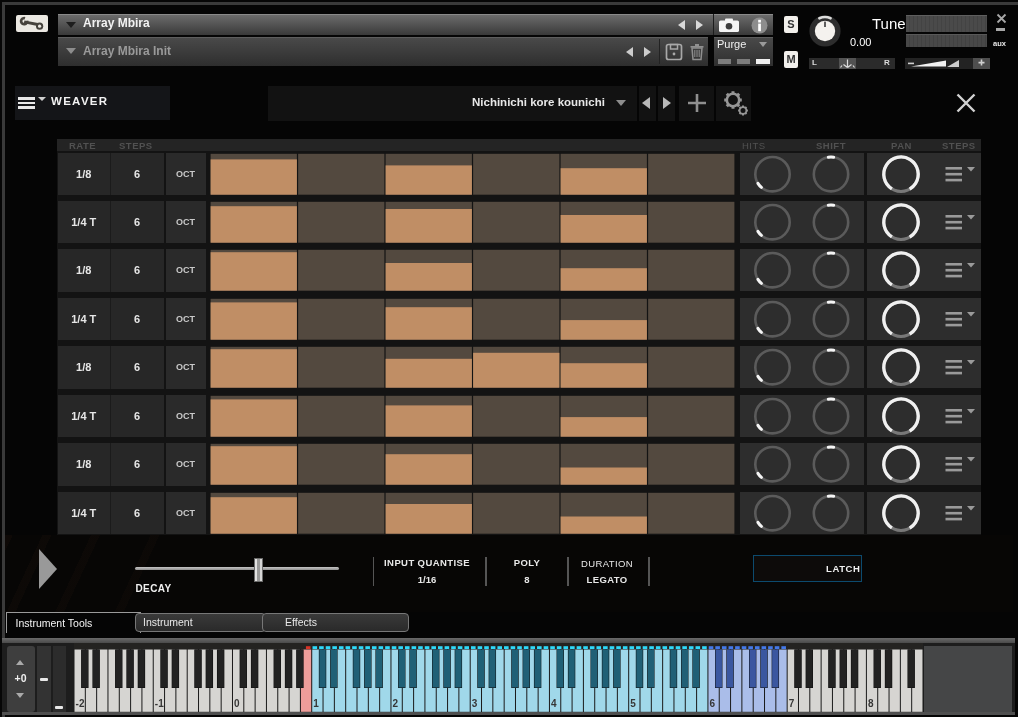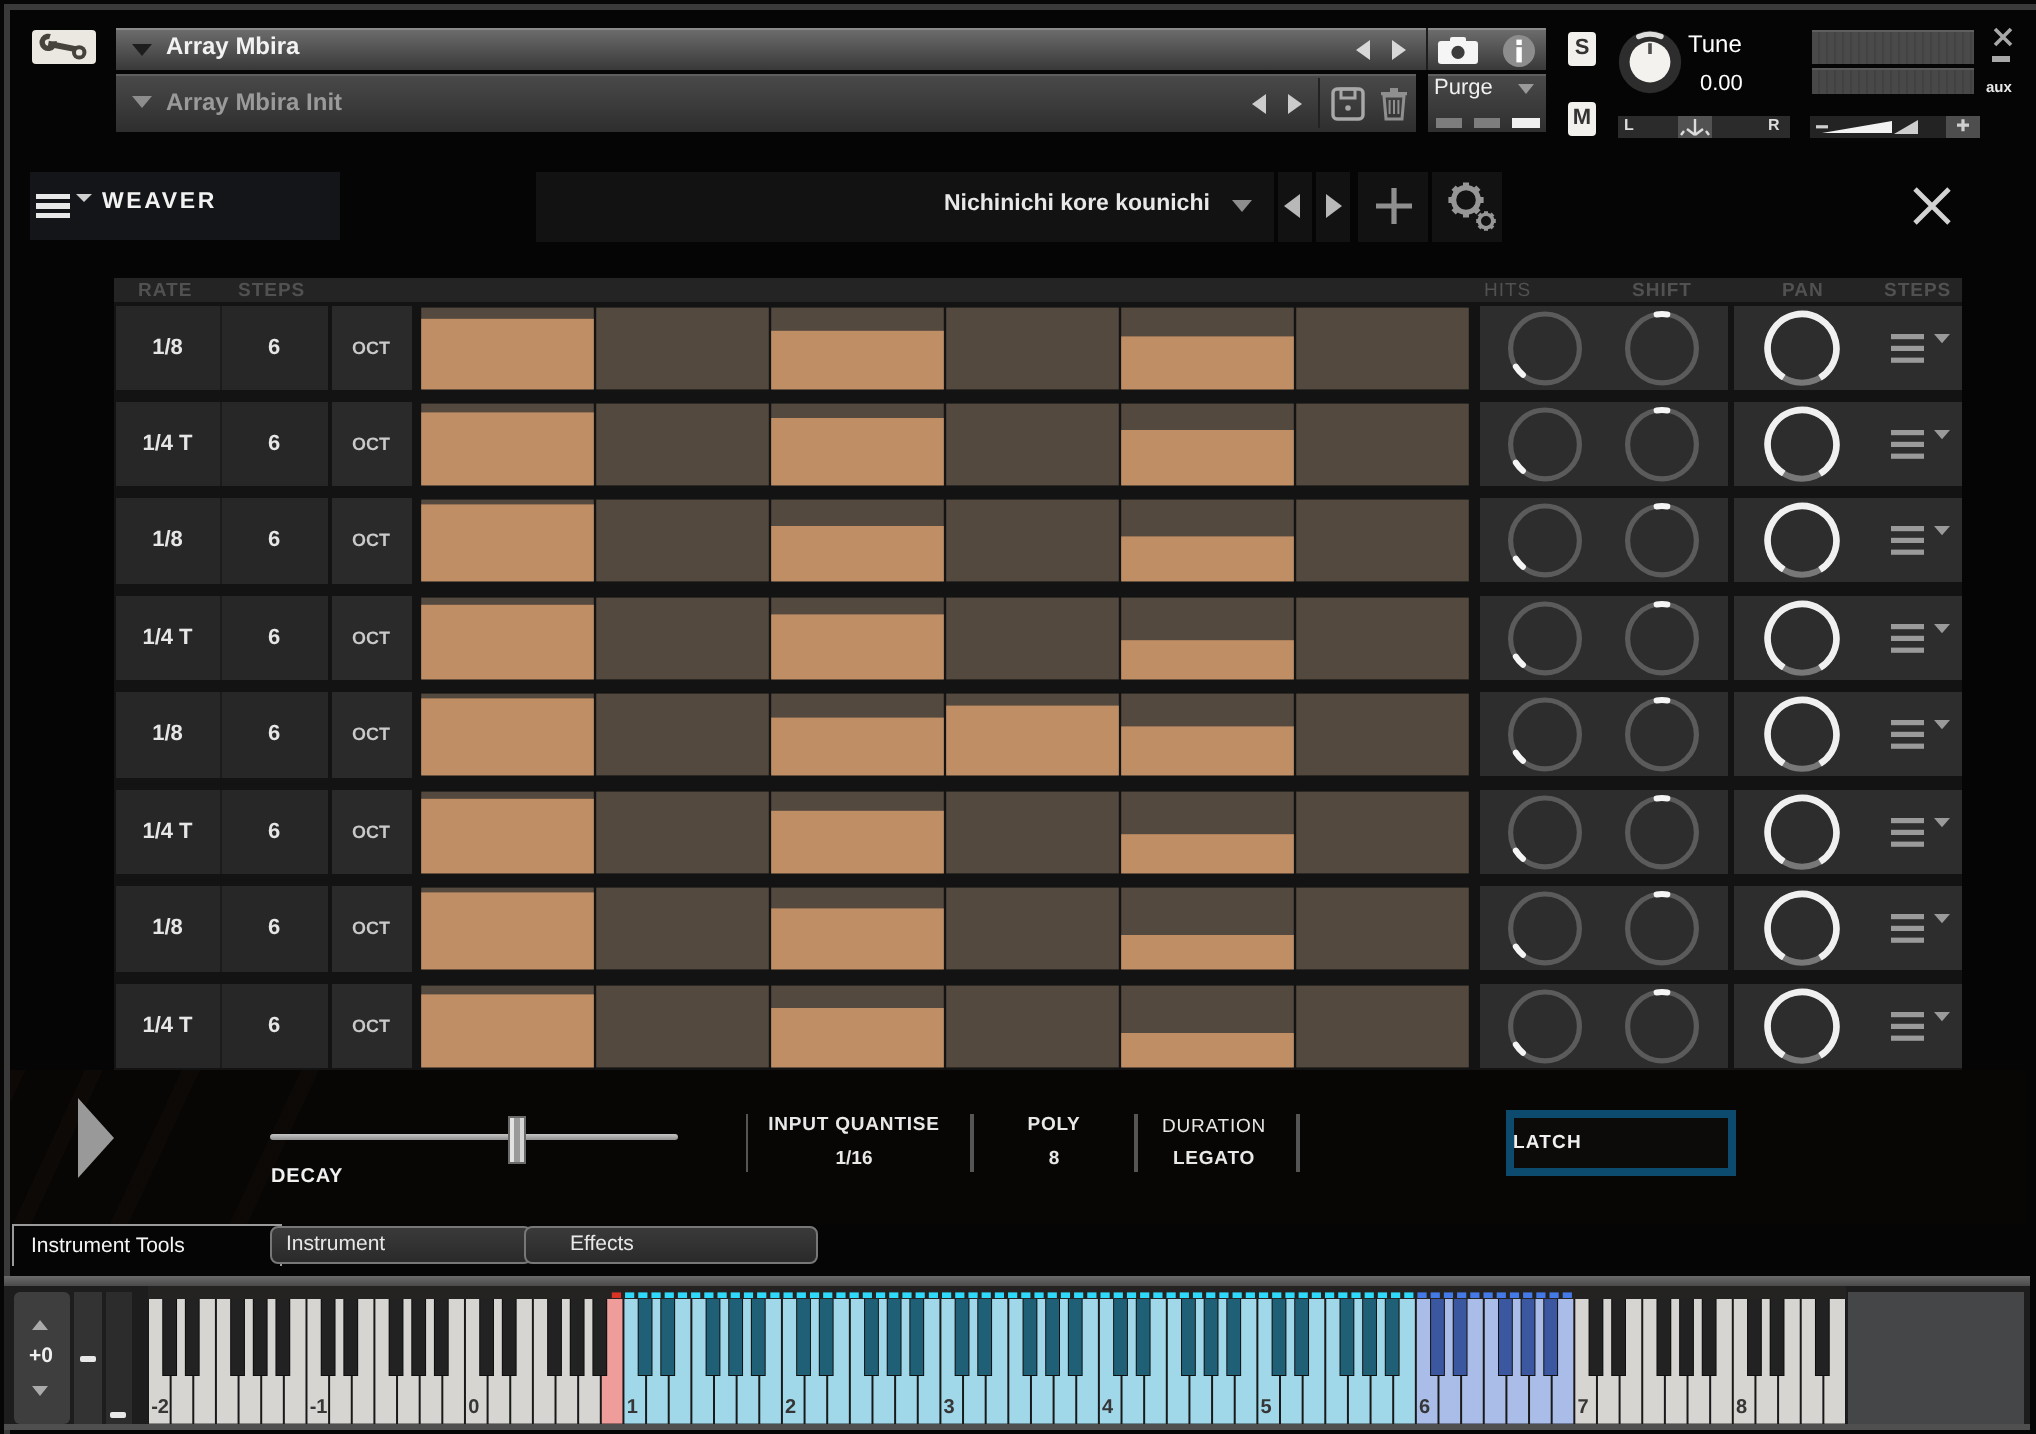--- a/index.html
+++ b/index.html
@@ -64,21 +64,21 @@
 
 <div class="abs txt" style="left:784px;top:15.5px;width:14px;height:17px;background:#f2f0ec;border-radius:2px;font-size:11px;font-weight:bold;color:#333;text-align:center;line-height:17px">S</div>
 <div class="abs txt" style="left:784px;top:50.5px;width:14px;height:17px;background:#f2f0ec;border-radius:2px;font-size:11px;font-weight:bold;color:#333;text-align:center;line-height:17px">M</div>
 
 <svg class="abs" width="34" height="34" viewBox="0 0 34 34" style="left:808px;top:13.5px">
  <circle cx="17" cy="17" r="15.6" fill="#2d2d2d"></circle>
  <circle cx="17" cy="17" r="13.9" fill="none" stroke="#dddddc" stroke-width="2.6" stroke-linecap="round" stroke-dasharray="11.5 75.9" transform="rotate(246 17 17)"></circle>
  <circle cx="17" cy="17" r="10.2" fill="#f4f2ee"></circle>
  <rect x="16.1" y="7.6" width="1.8" height="5.4" fill="#4e4e4e"></rect>
 </svg>
-<div class="abs txt" style="left:844px;top:15px;font-size:12px;color:#fff">Tune</div>
+<div class="abs txt" style="left:872px;top:15px;font-size:15px;color:#fff">Tune</div>
 <div class="abs txt" style="left:850px;top:36px;font-size:11px;color:#fff">0.00</div>
 
 <div class="abs" style="left:809px;top:57.5px;width:86px;height:11px;background:#2b2b2b"></div>
 <div class="abs" style="left:838.5px;top:57.5px;width:17px;height:11px;background:#525252"></div>
 <svg class="abs" width="17" height="11" viewBox="0 0 17 11" style="left:838.5px;top:57.5px">
  <path d="M8.5,1.5 v8 M8.5,9.5 l-4,-3 M8.5,9.5 l4,-3 M3,7.5 l-1.5,2 M14,7.5 l1.5,2" stroke="#ddd" stroke-width="1.2" fill="none"></path>
 </svg>
 <div class="abs txt" style="left:812px;top:58.2px;font-size:8px;font-weight:bold;color:#ddd">L</div>
 <div class="abs txt" style="left:884px;top:58.2px;font-size:8px;font-weight:bold;color:#ddd">R</div>
 
@@ -394,21 +394,21 @@
 <div class="abs" style="left:372.5px;top:557px;width:1.5px;height:29px;background:#555555"></div>
 <div class="abs" style="left:485px;top:557px;width:1.5px;height:29px;background:#555555"></div>
 <div class="abs" style="left:567px;top:557px;width:1.5px;height:29px;background:#555555"></div>
 <div class="abs" style="left:648px;top:557px;width:1.5px;height:29px;background:#555555"></div>
 <div class="abs txt" style="left:381px;top:557px;width:92px;text-align:center;font-size:9.5px;font-weight:bold;color:#e8e8e8;letter-spacing:0.4px">INPUT QUANTISE</div>
 <div class="abs txt" style="left:381px;top:574px;width:92px;text-align:center;font-size:9.5px;font-weight:bold;color:#e8e8e8">1/16</div>
 <div class="abs txt" style="left:495px;top:557px;width:64px;text-align:center;font-size:9.5px;font-weight:bold;color:#e8e8e8;letter-spacing:0.4px">POLY</div>
 <div class="abs txt" style="left:495px;top:574px;width:64px;text-align:center;font-size:9.5px;font-weight:bold;color:#e8e8e8">8</div>
 <div class="abs txt" style="left:575px;top:558px;width:64px;text-align:center;font-size:9.5px;font-weight:normal;color:#e8e8e8;letter-spacing:0.4px">DURATION</div>
 <div class="abs txt" style="left:575px;top:574px;width:64px;text-align:center;font-size:9.5px;font-weight:bold;color:#e8e8e8;letter-spacing:0.4px">LEGATO</div>
-<div class="abs txt" style="left:752.5px;top:554.5px;width:107px;height:25px;border:4px solid #0c4a6e;background:rgba(18,16,14,0.55);font-size:9.5px;font-weight:bold;color:#f0f0f0;text-align:left;line-height:25px;letter-spacing:0.6px">LATCH</div>
+<div class="abs txt" style="left:752.5px;top:554.5px;width:107px;height:25px;border:1px solid #0c4a6e;background:rgba(18,16,14,0.55);font-size:9.5px;font-weight:bold;color:#f0f0f0;text-align:right;line-height:25px;letter-spacing:0.6px">LATCH</div>
 
 <div class="abs txt" style="left:5.5px;top:611.5px;width:124px;height:20px;background:#050505;border:1px solid #9a9a9a;border-bottom:none;font-size:10.5px;color:#f5f5f5;padding-left:9px;line-height:20px">Instrument Tools</div>
 <div class="abs txt" style="left:135px;top:613px;width:122px;height:17px;background:linear-gradient(#3a3a3a,#2a2a2a);border:1px solid #777;border-radius:4px;font-size:10.5px;color:#e8e8e8;padding-left:7px;line-height:17px">Instrument</div>
 <div class="abs txt" style="left:262px;top:613px;width:123px;height:17px;background:linear-gradient(#3a3a3a,#2a2a2a);border:1px solid #777;border-radius:4px;font-size:10.5px;color:#e8e8e8;padding-left:22px;line-height:17px">Effects</div>
 
 <div class="abs" style="left:2px;top:637.5px;width:1013px;height:5.5px;background:linear-gradient(#6a6a6a,#4a4a4a)"></div>
 <div class="abs" style="left:2px;top:643px;width:1013px;height:70.5px;background:#1d1d1d"></div>
 <div class="abs" style="left:924px;top:646px;width:88px;height:66px;background:#454647"></div>
 <div class="abs" style="left:6.5px;top:646px;width:28px;height:66px;background:#3e3e3e;border-radius:3px"></div>
 <div class="abs" style="left:15.5px;top:660px;width:0;height:0;border-left:4.8px solid transparent;border-right:4.8px solid transparent;border-bottom:5.5px solid #aaaaaa"></div>

